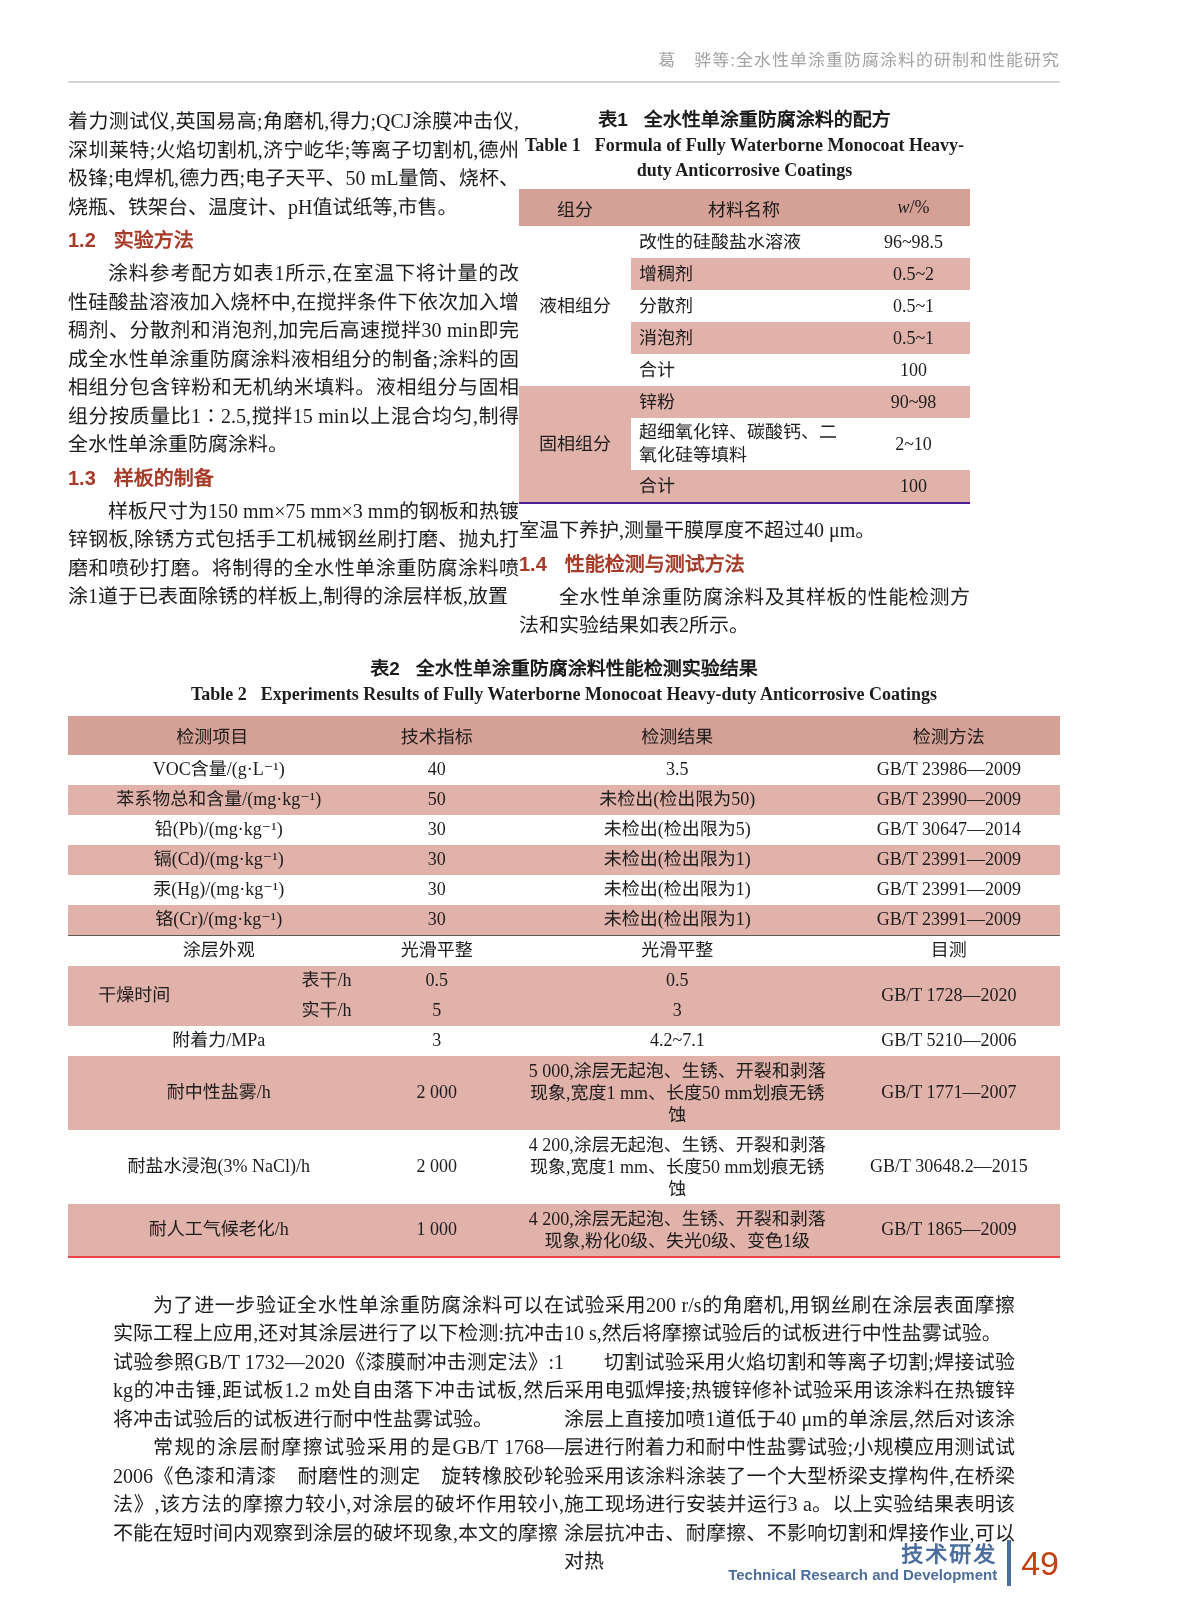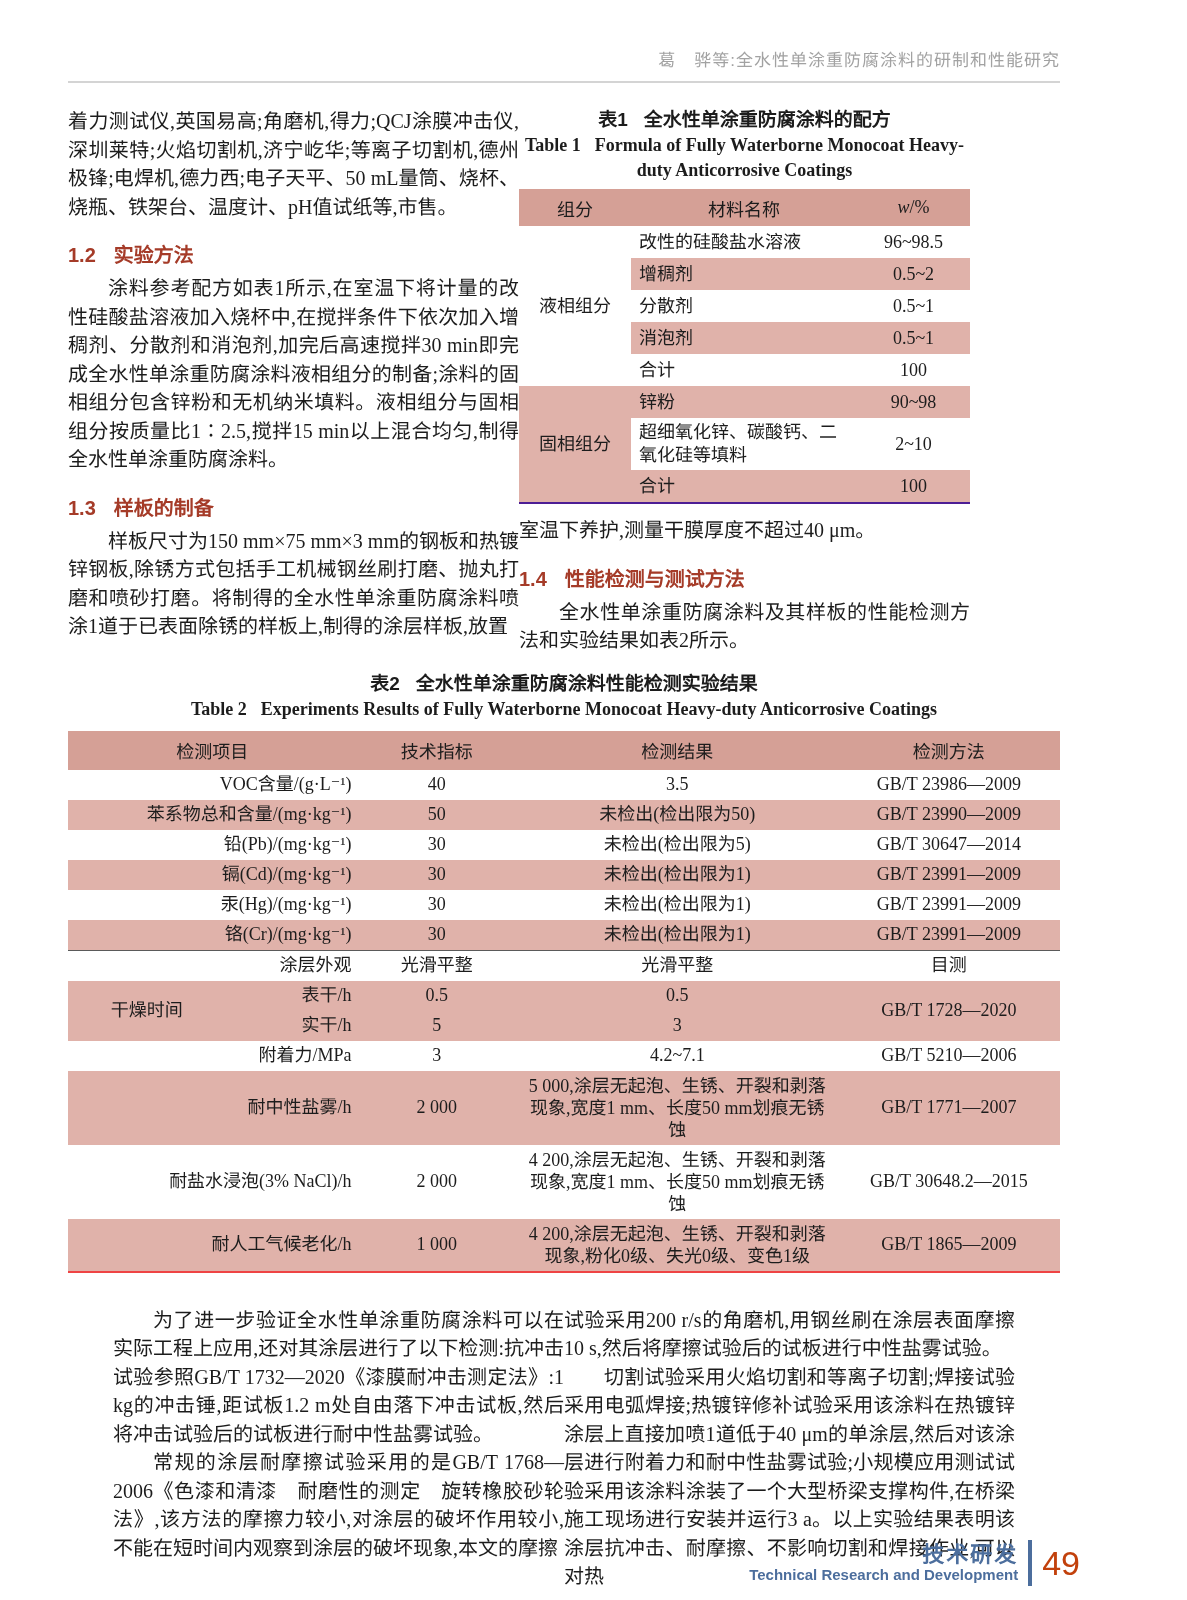--- a/index.html
+++ b/index.html
@@ -35,21 +35,21 @@
     text-align:justify;
     text-justify:inter-ideograph;
   }
   .indent{text-indent:2em;}
 
   .h2{
     font-family:"Liberation Sans","DejaVu Sans",sans-serif;
     font-weight:bold;
     font-size:20px;
     color:#a53b28;
-    margin:20px 0 5px 0;
+    margin:5px 0 5px 0;
     line-height:28px;
   }
   .h2 .hnum{margin-right:18px;}
 
   
   .tcap-zh{
     text-align:center;
     font-family:"Liberation Sans","DejaVu Sans",sans-serif;
     font-weight:bold;
     font-size:19px;
@@ -87,32 +87,32 @@
   .t2block{margin-top:16px;}
   .t2{width:100%;margin-top:9px;font-size:18px;border-bottom:2px solid #ef4444;}
   .t2 th{
     background:#d5a096;
     font-weight:normal;
     height:35px;
     padding:2px 4px;
     text-align:center;
   }
   .t2 td{padding:3px 5px;line-height:22.5px;text-align:center;height:24px;}
-  .t2 td.item{text-align:right;padding-left:18px;}
+  .t2 td.item{text-align:center;padding-left:18px;}
   .t2 tr.stripe td{background:#e0b2aa;}
   .t2 tr.sec-end td{border-bottom:1.5px solid #5a5a5a;}
   .t2 td.sub{text-align:right;padding-left:6px;margin-left:30px;}
   .t2 td.multi{line-height:22px;padding-top:4px;padding-bottom:4px;}
 
   .bottom-cols{margin-top:33px;justify-content:center;}
 
   
   .footer{
     position:absolute;
-    right:107px;bottom:14px;
+    right:128px;bottom:14px;
     display:flex;align-items:center;
   }
   .footer-text{text-align:right;color:#4c6e9d;}
   .footer-zh{
     font-family:"Liberation Sans","DejaVu Sans",sans-serif;
     font-weight:bold;font-size:22px;line-height:24px;letter-spacing:2px;
   }
   .footer-en{
     font-family:Liberation Sans, sans-serif;
     font-weight:bold;font-size:15px;line-height:16px;

